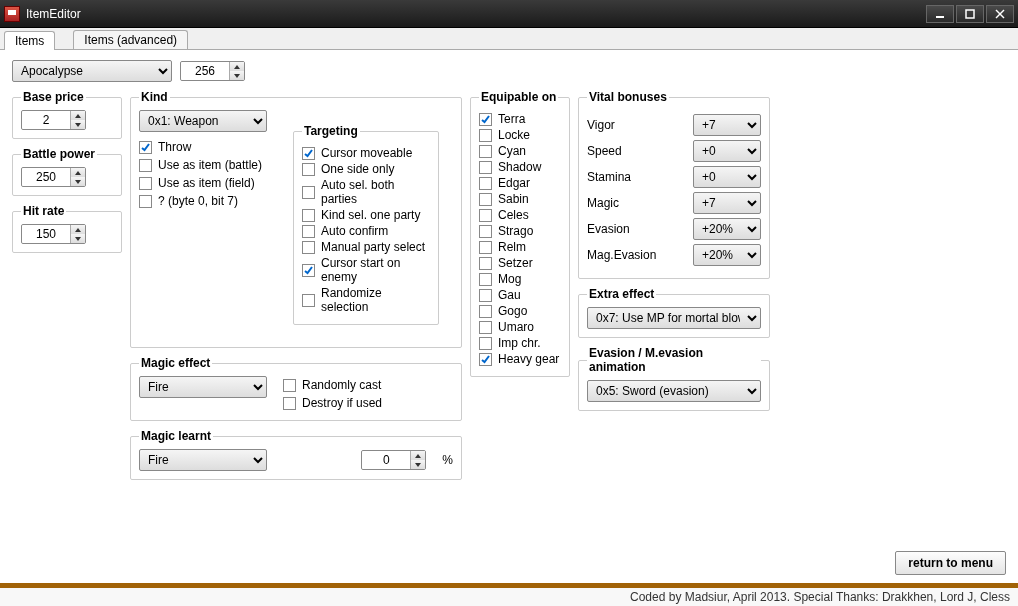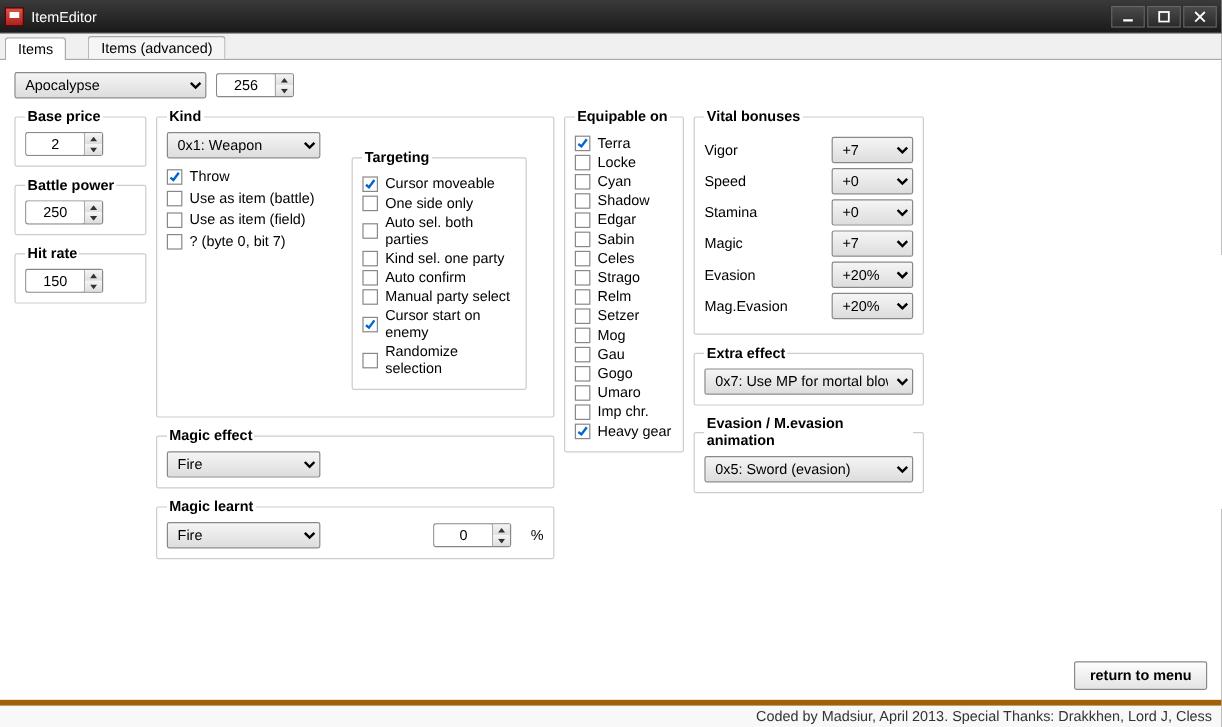--- a/index.html
+++ b/index.html
@@ -361,20 +361,30 @@
                   </label>
                 </div>
             </fieldset>
           </div>
         </fieldset>
 
         <fieldset>
           <legend>Magic effect</legend>
           <div class="row" style="align-items:flex-start;gap:16px;">
             <select style="width:128px;"><option>Fire</option></select>
+            <div class="col">
+              <label class="cb">
+                  <span class="chk"></span>
+                  <span>Randomly cast</span>
+                </label>
+              <label class="cb">
+                  <span class="chk"></span>
+                  <span>Destroy if used</span>
+                </label>
+            </div>
           </div>
         </fieldset>
 
         <fieldset>
           <legend>Magic learnt</legend>
           <div class="row" style="align-items:center;gap:16px;">
             <select style="width:128px;"><option>Fire</option></select>
             <span style="flex:1;"></span>
             <span class="spin">
               <input type="text" value="0" style="">

